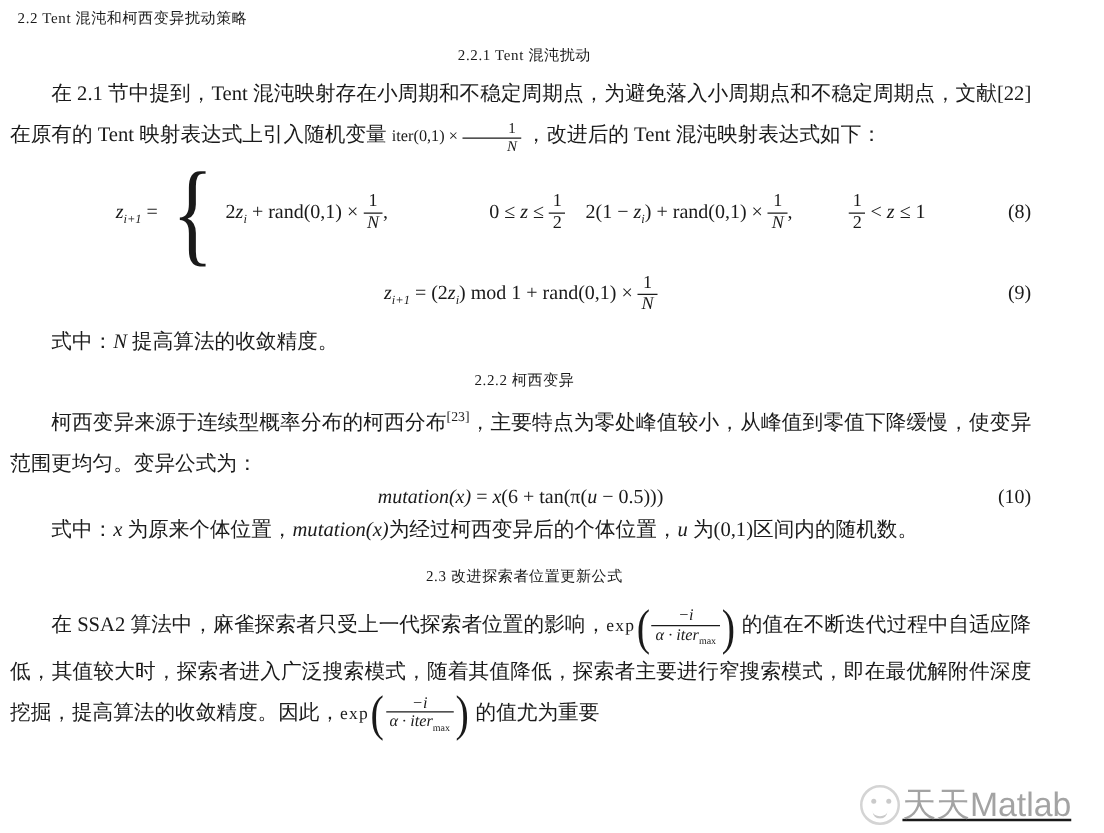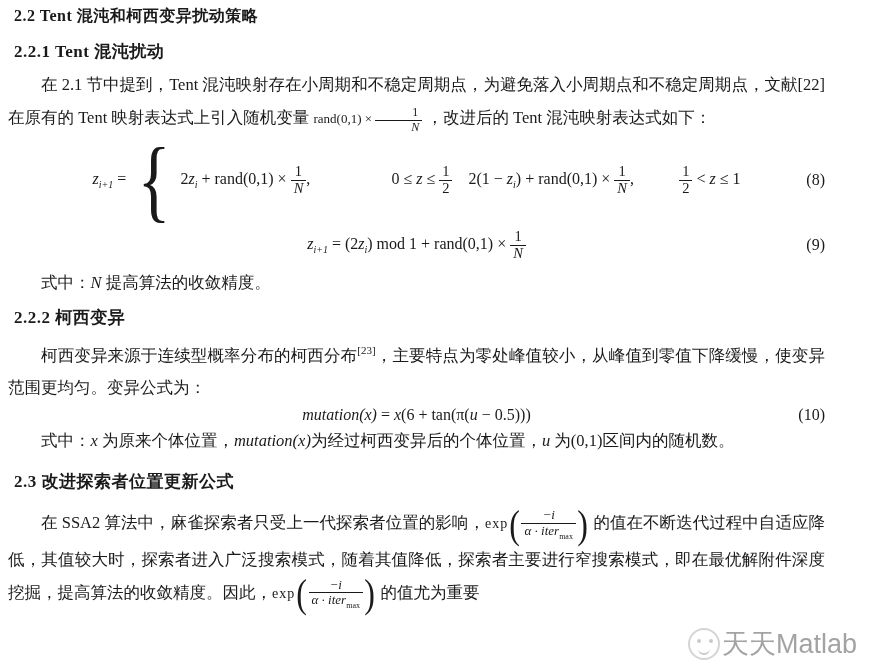--- a/index.html
+++ b/index.html
@@ -1,21 +1,21 @@
 <!DOCTYPE html>
 <html><head>
 <meta charset="utf-8">
 <style>
   html,body{margin:0;padding:0;background:#ffffff;}
   body{width:883px;height:666px;overflow:hidden;
        font-family:"Liberation Serif","DejaVu Serif",serif;color:#1a1a1a;}
   .page{position:relative;width:883px;height:666px;box-sizing:border-box;
         padding:6px 58px 0 8px;}
-  h2.sec{font-size:16px;font-weight:700;margin:0 0 13px 6px;letter-spacing:0.5px;}
-  h3.sec{font-size:17px;font-weight:700;margin:0 0 5px 6px;letter-spacing:0.5px;}
+  h2.sec{font-size:12px;font-weight:400;margin:0 0 13px 6px;letter-spacing:0.5px;}
+  h3.sec{font-size:12px;font-weight:400;margin:0 0 5px 6px;letter-spacing:0.5px;text-align:center;}
   h3.mt1{margin-top:7px;}
   h3.mt2{margin-top:13px;margin-bottom:13px;}
   p.body{font-size:16.5px;margin:0;text-align:justify;line-height:33px;}
   .indent{text-indent:2em;}
   .lh26{line-height:26px;}
   .lh27{line-height:27px;}
   .lh28{line-height:28px;}
   .lh40{line-height:40px;}
   .it{font-style:italic;}
   sub{font-size:10px;}
@@ -42,42 +42,42 @@
   .case-expr,.case-cond{white-space:nowrap;}
   
   .expwrap{white-space:nowrap;display:inline-block;vertical-align:middle;text-indent:0;}
   .expfn{font-size:14px;letter-spacing:1px;}
   .bigp{display:inline-block;font-size:40px;font-weight:300;line-height:36px;
         vertical-align:middle;transform:scaleX(0.8);}
   .efrac{font-size:13px;}
   .efrac sub{font-size:8px;}
   
   .watermark{position:absolute;right:26px;bottom:4px;text-align:right;pointer-events:none;}
-  .wm-row{display:flex;align-items:center;justify-content:flex-end;gap:2px;}
+  .wm-row{display:flex;align-items:center;justify-content:flex-end;gap:2px;text-decoration:underline;}
   .wm-logo{display:inline-block;width:32px;height:32px;border-radius:50%;
            border:2px solid rgba(160,160,160,0.45);box-sizing:border-box;position:relative;}
   .wm-logo::before{content:"";position:absolute;left:7px;top:9px;width:4px;height:4px;
            border-radius:50%;background:rgba(150,150,150,0.5);box-shadow:12px 0 0 rgba(150,150,150,0.5);}
   .wm-logo::after{content:"";position:absolute;left:8px;top:17px;width:12px;height:6px;
            border-bottom:2px solid rgba(150,150,150,0.5);border-radius:0 0 10px 10px;}
   .wm1{font-size:27px;color:rgba(140,140,140,0.8);
        font-family:"Liberation Sans","DejaVu Sans",sans-serif;}
   .wm2{font-size:19px;color:rgba(185,185,185,0.9);margin-top:1px;
        font-family:"Liberation Sans","DejaVu Sans",sans-serif;}
 </style>
 </head>
 <body>
 
 <div class="page">
 
   <h2 class="sec">2.2 Tent 混沌和柯西变异扰动策略</h2>
 
   <h3 class="sec">2.2.1 Tent 混沌扰动</h3>
 
-  <p class="body indent"><span>在 2.1 节中提到，Tent 混沌映射存在小周期和不稳定周期点，为避免落入小周期点和不稳定周期点，文献[22]在原有的 Tent 映射表达式上引入随机变量 </span><span class="smallmath"><span>rand(0,1) × </span><span class="frac"><span class="fn">1</span><span class="fd it">N</span></span></span><span>  ，改进后的 Tent 混沌映射表达式如下：</span></p>
+  <p class="body indent"><span>在 2.1 节中提到，Tent 混沌映射存在小周期和不稳定周期点，为避免落入小周期点和不稳定周期点，文献[22]在原有的 Tent 映射表达式上引入随机变量 </span><span class="smallmath"><span>iter(0,1) × </span><span class="frac"><span class="fn">1</span><span class="fd it">N</span></span></span><span>  ，改进后的 Tent 混沌映射表达式如下：</span></p>
 
   <div class="eq eq8">
     <span class="eq-body"><span class="it">z</span><sub class="it">i+1</sub><span> = </span><span class="brace">{</span><span class="cases">
       <span class="case-row">
         <span class="case-expr"><span>2</span><span class="it">z</span><sub class="it">i</sub><span> + rand(0,1) × </span><span class="frac"><span class="fn">1</span><span class="fd it">N</span></span><span>,</span></span>
         <span class="case-cond"><span>0 ≤ </span><span class="it">z</span><span> ≤ </span><span class="frac"><span class="fn">1</span><span class="fd">2</span></span></span>
       </span>
       <span class="case-row">
         <span class="case-expr"><span>2(1 − </span><span class="it">z</span><sub class="it">i</sub><span>) + rand(0,1) × </span><span class="frac"><span class="fn">1</span><span class="fd it">N</span></span><span>, </span></span>
         <span class="case-cond"><span class="frac"><span class="fn">1</span><span class="fd">2</span></span><span> &lt; </span><span class="it">z</span><span> ≤ 1</span></span>

